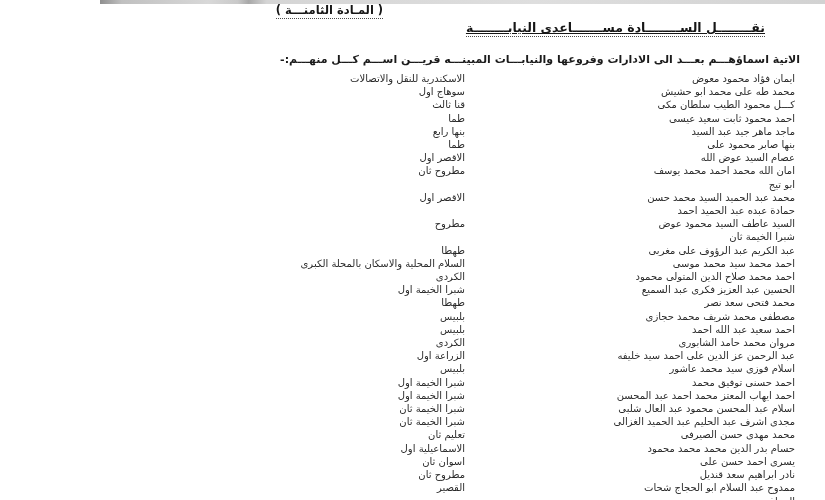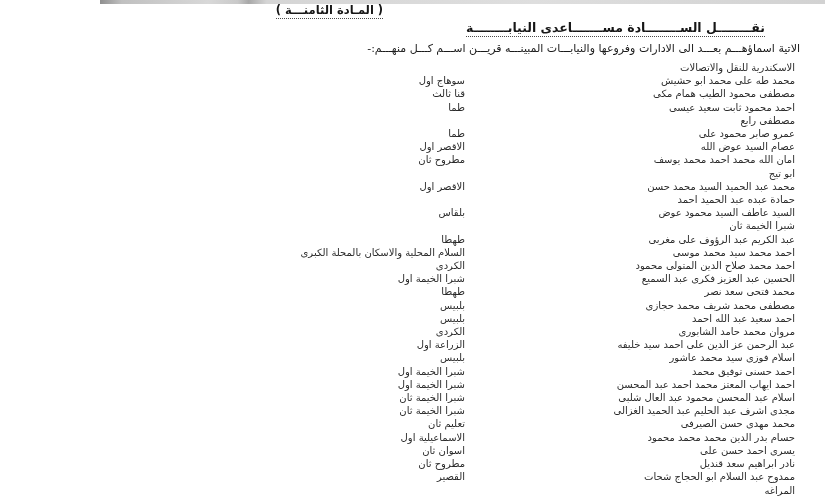--- a/index.html
+++ b/index.html
@@ -51,27 +51,28 @@
     padding-right: 60px;
     margin-top: 1px;
     font-size: 12.5px;
     font-weight: bold;
     color: #161616;
   }
   .subtitle-line .underlined {
     display: inline-block;
     border-bottom: 1.5px dotted #4a4a4a;
     padding-bottom: 1px;
+    text-decoration: underline;
   }
   .intro-line {
     text-align: right;
     padding-right: 25px;
-    margin-top: 5px;
+    margin-top: 16px;
     font-size: 11px;
-    font-weight: normal;
+    font-weight: bold;
     color: #1b1b1b;
   }
   .transfer-list {
     margin-top: 6px;
     padding-right: 30px;
   }
   .row {
     display: flex;
     direction: rtl;
     line-height: 13.2px;
@@ -104,44 +105,46 @@
     </div>
     <div class="subtitle-line">
       <span class="underlined">نقــــــــل الســــــــادة مســـــــاعدى النيابــــــــة</span>
     </div>
     <div class="intro-line">الاتية اسماؤهـــم بعـــد الى الادارات وفروعها والنيابـــات المبينـــه قريـــن اســـم كـــل منهـــم:-</div>
   </div>
 
   <div class="transfer-list">
 
       <div class="row">
+        <div class="cell-name">ايمان فؤاد محمود معوض</div>
         <div class="cell-dest">الاسكندرية للنقل والاتصالات</div>
       </div>
 
       <div class="row">
         <div class="cell-name">محمد طه على محمد ابو حشيش</div>
         <div class="cell-dest">سوهاج اول</div>
       </div>
 
       <div class="row">
-        <div class="cell-name">مصطفى محمود الطيب همام مكى</div>
+        <div class="cell-name">كـــل محمود الطيب سلطان مكى</div>
         <div class="cell-dest">قنا ثالث</div>
       </div>
 
       <div class="row">
         <div class="cell-name">احمد محمود ثابت سعيد عيسى</div>
         <div class="cell-dest">طما</div>
       </div>
 
       <div class="row">
-        <div class="cell-dest">مصطفى رابع</div>
-      </div>
-
-      <div class="row">
-        <div class="cell-name">عمرو صابر محمود على</div>
+        <div class="cell-name">ماجد ماهر جيد عبد السيد</div>
+        <div class="cell-dest">بنها رابع</div>
+      </div>
+
+      <div class="row">
+        <div class="cell-name">بنها صابر محمود على</div>
         <div class="cell-dest">طما</div>
       </div>
 
       <div class="row">
         <div class="cell-name">عصام السيد عوض الله</div>
         <div class="cell-dest">الاقصر اول</div>
       </div>
 
       <div class="row">
         <div class="cell-name">امان الله محمد احمد محمد يوسف</div>
@@ -156,21 +159,21 @@
         <div class="cell-name">محمد عبد الحميد السيد محمد حسن</div>
         <div class="cell-dest">الاقصر اول</div>
       </div>
 
       <div class="row">
         <div class="cell-name">حمادة عبده عبد الحميد احمد</div>
       </div>
 
       <div class="row">
         <div class="cell-name">السيد عاطف السيد محمود عوض</div>
-        <div class="cell-dest">بلقاس</div>
+        <div class="cell-dest">مطروح</div>
       </div>
 
       <div class="row">
         <div class="cell-dest">شبرا الخيمة ثان</div>
       </div>
 
       <div class="row">
         <div class="cell-name">عبد الكريم عبد الرؤوف على مغربى</div>
         <div class="cell-dest">طهطا</div>
       </div>

